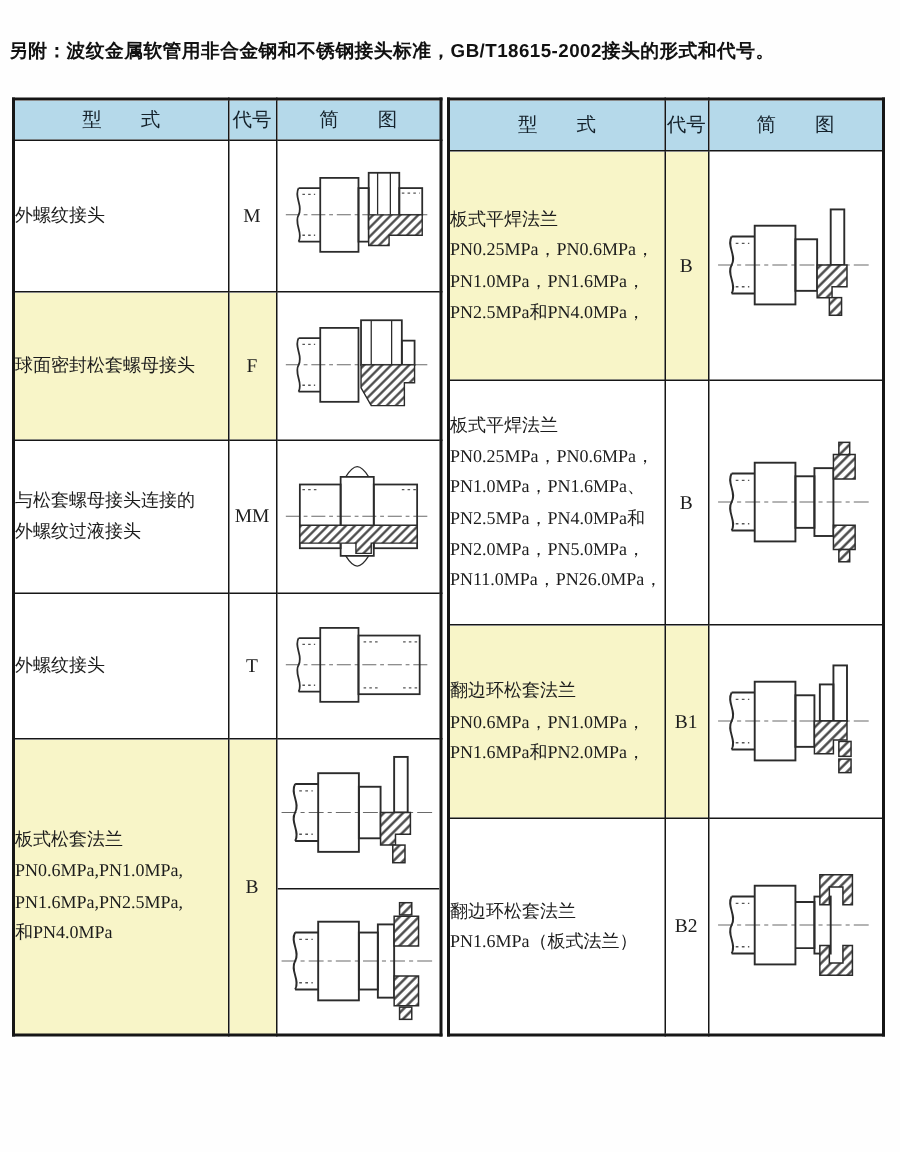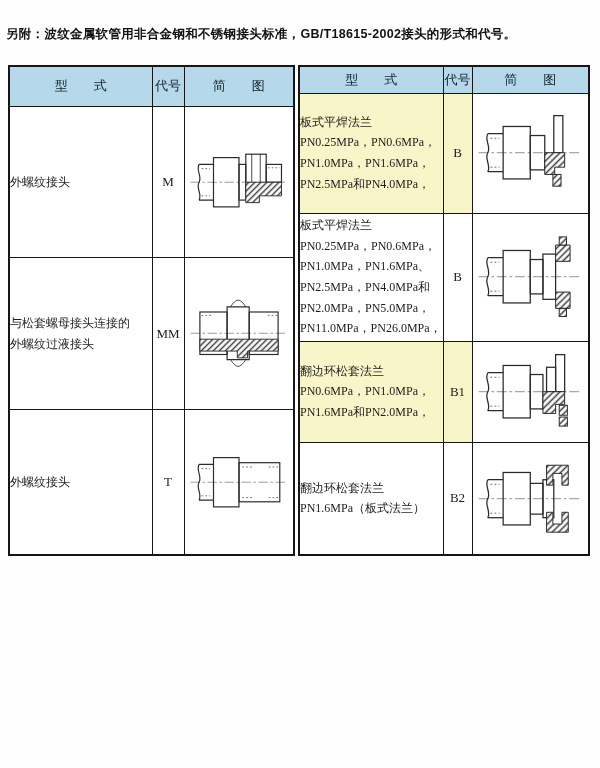--- a/index.html
+++ b/index.html
@@ -162,20 +162,31 @@
         <td class="type">外螺纹接头</td>
         <td class="code">M</td>
         <td class="diag">
           <div class="dw">
                 <svg viewBox="0 0 120 90">
                   <use href="#sym-m"></use>
                 </svg>
               </div>
         </td>
       </tr>
+      <tr style="height:99px">
+        <td class="type hl">球面密封松套螺母接头</td>
+        <td class="code hl">F</td>
+        <td class="diag">
+          <div class="dw">
+                <svg viewBox="0 0 120 90">
+                  <use href="#sym-f"></use>
+                </svg>
+              </div>
+        </td>
+      </tr>
       <tr style="height:102px">
         <td class="type">与松套螺母接头连接的
 外螺纹过液接头</td>
         <td class="code">MM</td>
         <td class="diag">
           <div class="dw">
                 <svg viewBox="0 0 120 90">
                   <use href="#sym-mm"></use>
                 </svg>
               </div>
@@ -183,20 +194,41 @@
       </tr>
       <tr style="height:97px">
         <td class="type">外螺纹接头</td>
         <td class="code">T</td>
         <td class="diag">
           <div class="dw">
                 <svg viewBox="0 0 120 90">
                   <use href="#sym-t"></use>
                 </svg>
               </div>
+        </td>
+      </tr>
+      <tr style="height:196px">
+        <td class="type hl">板式松套法兰
+PN0.6MPa,PN1.0MPa,
+PN1.6MPa,PN2.5MPa,
+和PN4.0MPa</td>
+        <td class="code hl">B</td>
+        <td class="diag">
+          <div class="split" style="height:196px">
+            <div class="sub" style="flex:0 0 99px">
+                  <svg viewBox="0 0 120 90">
+                    <use href="#sym-b-plate"></use>
+                  </svg>
+                </div>
+            <div class="sub">
+                  <svg viewBox="0 0 120 90">
+                    <use href="#sym-b-collar"></use>
+                  </svg>
+                </div>
+          </div>
         </td>
       </tr>
     </tbody>
       </table>
 
     <table class="tbl" style="width:292px">
       <colgroup>
           <col style="width:144px">
           <col style="width:29px">
           <col>

